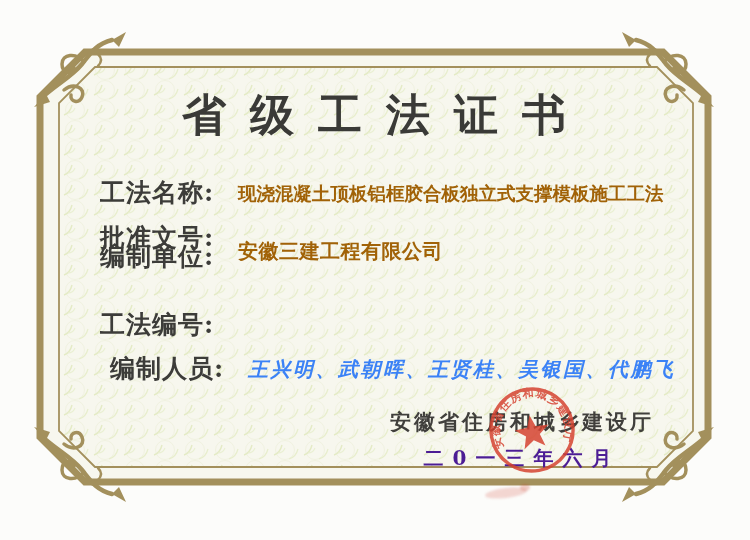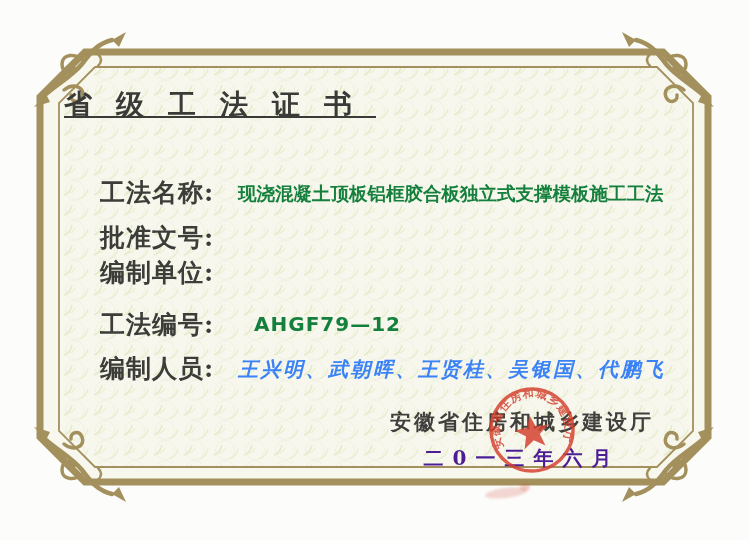--- a/index.html
+++ b/index.html
@@ -7,47 +7,46 @@
     width:750px;height:540px;
     background:#fcfcfa;
     font-family:"DejaVu Sans","Liberation Sans",sans-serif;
     overflow:hidden;
   }
   .page{position:relative;width:750px;height:540px;}
   .frame-svg{position:absolute;left:0;top:0;}
 
   .title{
     position:absolute;left:40px;top:86px;width:668px;
-    text-align:left;
+    text-align:center;
     font-family:"DejaVu Serif","Liberation Serif",serif;
-    font-size:28px;font-weight:700;color:#3a3a37;
+    font-size:44px;font-weight:700;color:#3a3a37;
     letter-spacing:24px;text-indent:24px;
     white-space:nowrap;
-    text-decoration:underline;
   }
 
   .fields{position:absolute;left:0;top:0;width:750px;height:496px;}
   .row{position:absolute;left:100px;display:flex;align-items:flex-start;}
   .row .lbl{
     font-family:"DejaVu Serif","Liberation Serif",serif;
     font-size:25px;font-weight:700;color:#3c3c39;
     width:138px;flex:0 0 138px;letter-spacing:1px;white-space:nowrap;
   }
   .row .val{
-    font-size:20px;font-weight:600;color:#15803d;
+    font-size:20px;font-weight:600;color:#a16207;
     padding-top:4px;white-space:nowrap;letter-spacing:0.5px;
   }
   .row-1{top:176px;}
   .row-1 .val{font-size:18.5px;padding-top:5px;letter-spacing:0;}
   .row-2{top:221px;}
-  .row-3{top:256px;align-items:flex-start;}
+  .row-3{top:240px;align-items:flex-start;}
   .row-3 .val{padding-top:0;line-height:23px;}
-  .row-4{top:308px;gap:16px;}
+  .row-4{top:308px;}
   .row-4 .val{letter-spacing:1px;}
-  .row-5{top:352px;}
+  .row-5{top:352px;margin-left:10px;}
   .row-5 .val{
     font-family:"DejaVu Serif","Liberation Serif",serif;
     font-style:italic;font-size:20px;color:#3b82f6;
     letter-spacing:2.5px;padding-top:4px;
   }
 
   .bottom-block{
     position:absolute;left:372px;top:408px;width:300px;
     text-align:center;
   }
@@ -118,26 +117,26 @@
       <span class="val">现浇混凝土顶板铝框胶合板独立式支撑模板施工工法</span>
     </div>
 
     <div class="row row-2">
       <span class="lbl">批准文号:</span>
     </div>
 
     <div class="row row-3">
       <span class="lbl">编制单位:</span>
       <span class="val">
+        <div>安徽三建工程有限公司</div>
       </span>
     </div>
 
     <div class="row row-4">
       <span class="lbl">工法编号:</span>
-      <span class="val">AHGF79—12</span>
     </div>
 
     <div class="row row-5">
       <span class="lbl">编制人员:</span>
       <span class="val">王兴明、武朝晖、王贤桂、吴银国、代鹏飞</span>
     </div>
 
   </div>
 
   <div class="bottom-block">

